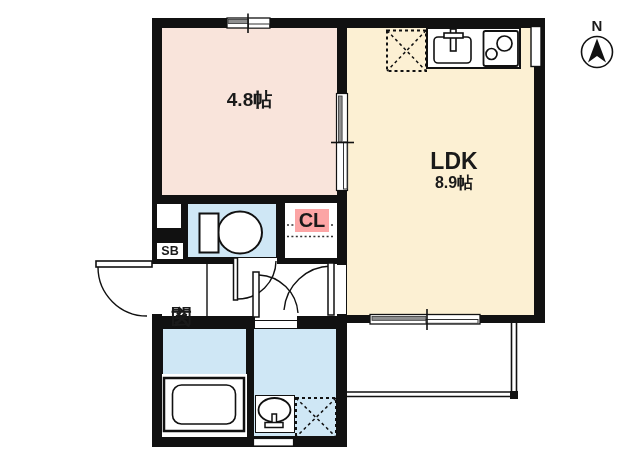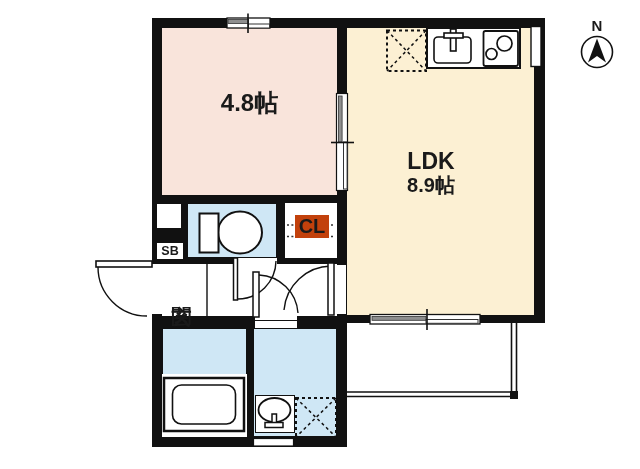--- a/index.html
+++ b/index.html
@@ -159,28 +159,28 @@
       <rect x="328" y="263" width="6" height="52" fill="#fff" stroke="#111" stroke-width="1.5"></rect>
     </g>
 
     <g>
       <circle cx="597" cy="52" r="15.5" fill="#fff" stroke="#111" stroke-width="1.6"></circle>
       <polygon points="597,38.5 588,62.5 597,56 606,62.5" fill="#111"></polygon>
     </g>
   </svg>
 
   <div class="lbl" style="left:177px;top:89px;width:145px;font-size:21.5px;font-weight:600;">
-    <div style="font-size:24px;">4.8帖</div>
+    <div style="font-size:19px;">4.8帖</div>
   </div>
 
-  <div class="lbl" style="left:361px;top:148px;width:140px;font-size:23px;font-weight:600;">
+  <div class="lbl" style="left:384px;top:148px;width:140px;font-size:23px;font-weight:600;">
     <div>LDK</div>
-    <div style="font-size:20px;">8.9帖</div>
+    <div style="font-size:16px;">8.9帖</div>
   </div>
 
-  <div class="lbl" style="left:295px;top:215px;width:34px;font-size:20px;font-weight:600;background:#c2410c;">CL</div>
+  <div class="lbl" style="left:295px;top:209px;width:34px;font-size:20px;font-weight:600;background:#fca5a5;">CL</div>
 
 
   <div class="lbl vtext" style="left:167px;top:264px;width:26px;height:52px;font-size:20px;font-weight:600;">玄関</div>
 
   <div class="lbl" style="left:588px;top:17px;width:18px;font-size:15px;font-weight:700;">N</div>
 
 </div>
 
 </body></html>

